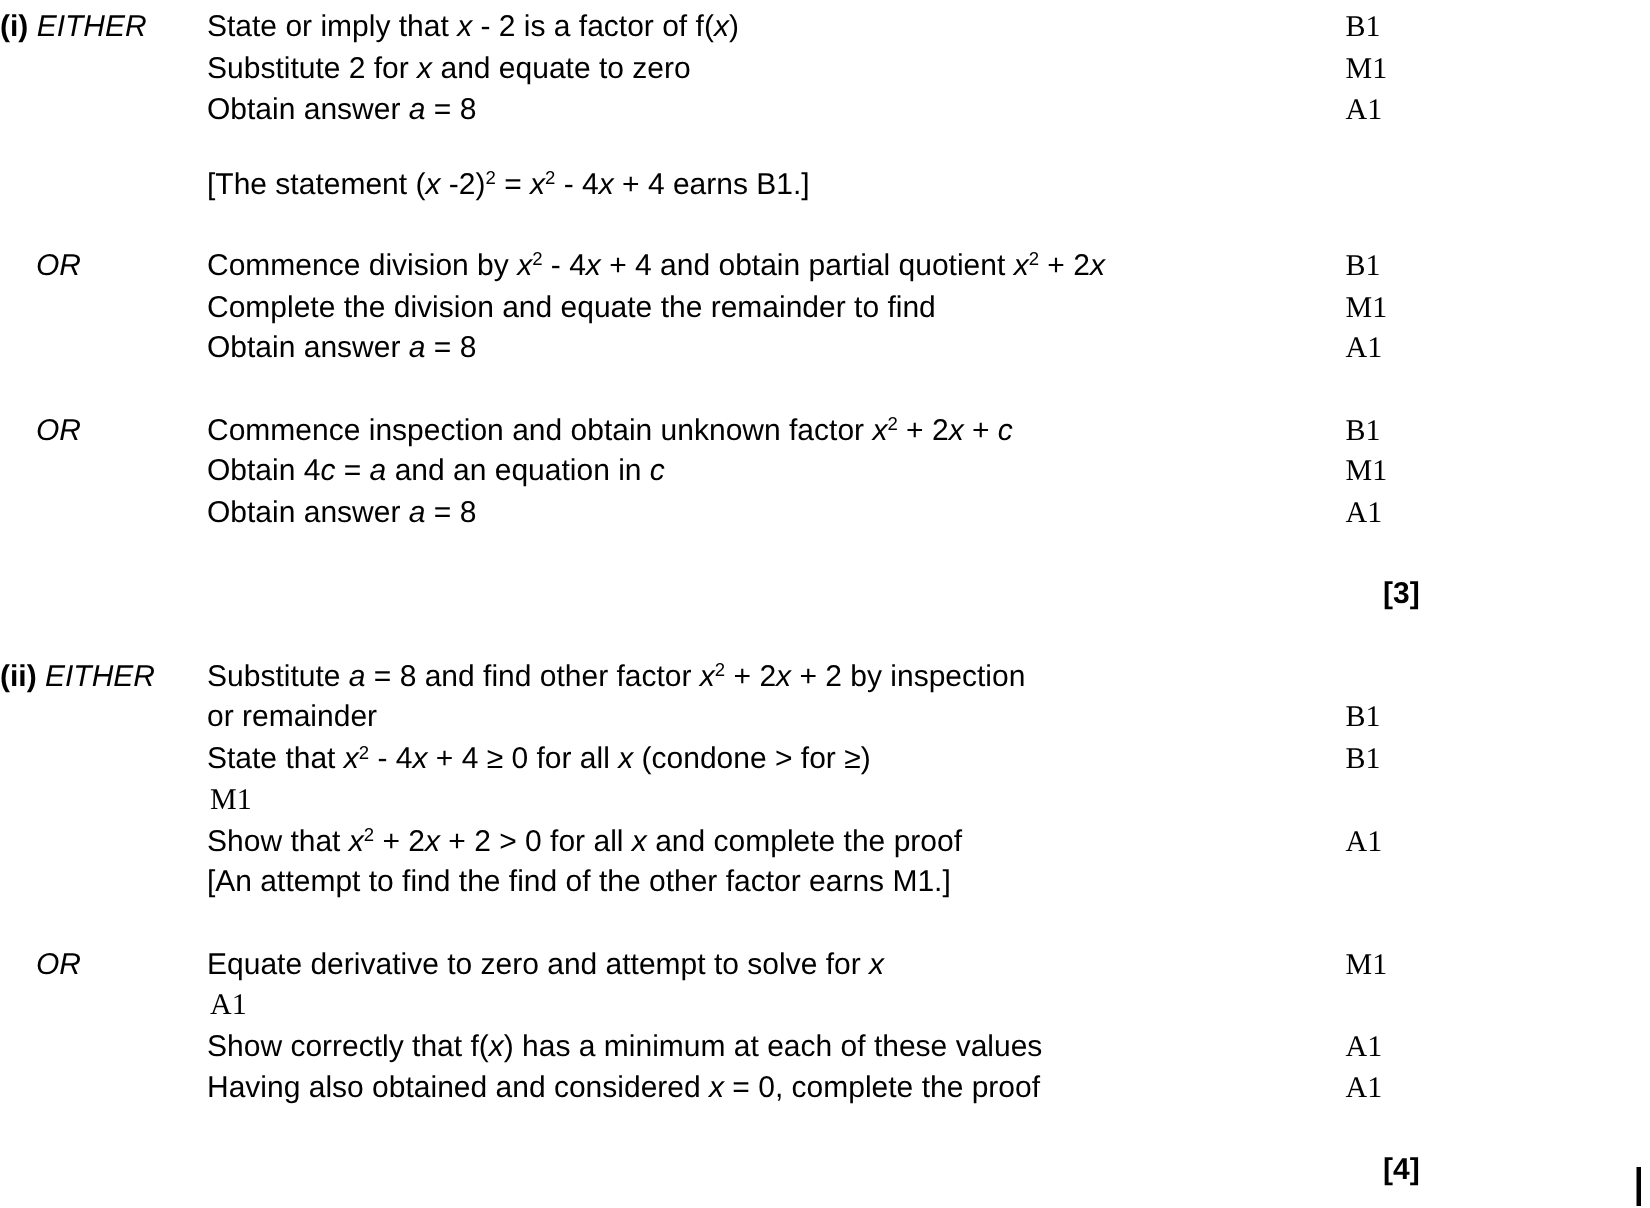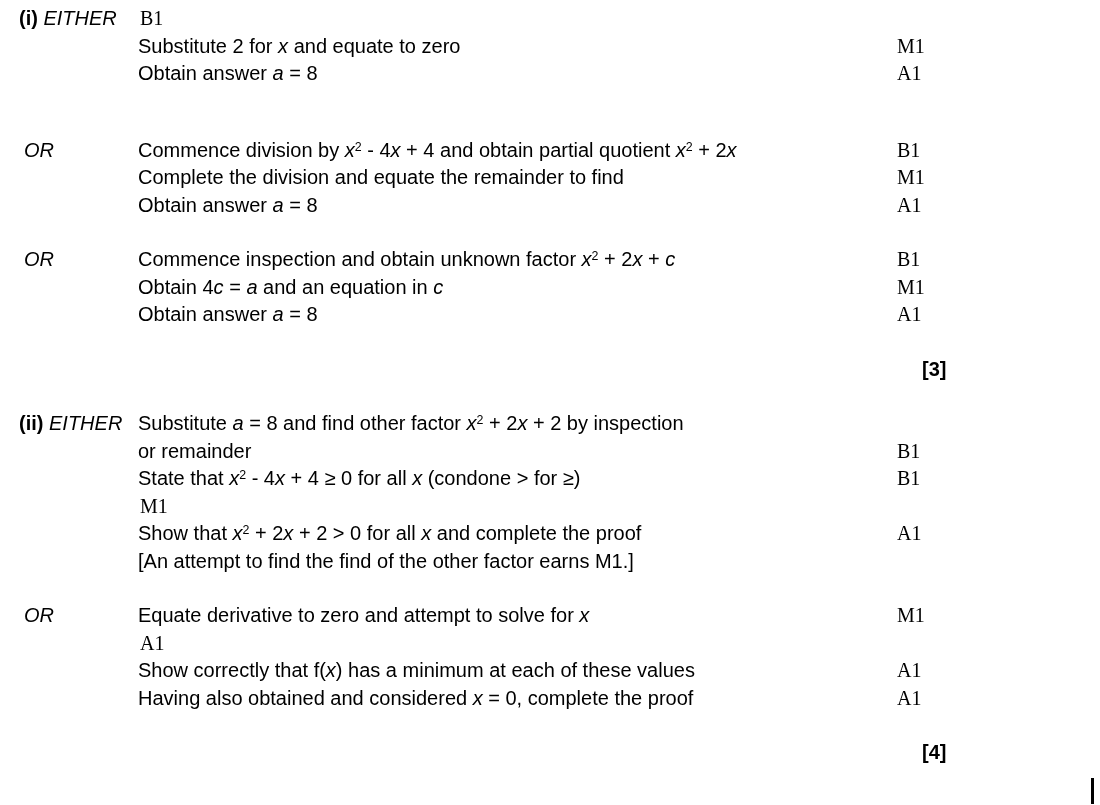--- a/index.html
+++ b/index.html
@@ -11,54 +11,56 @@
     font-size:20px;
     overflow:hidden;
     position:relative;
     padding-top:5px;
   }
   .page { width:100%; height:100%; }
   .block { margin-top:27px; }
   .block.first { margin-top:0; }
   .row { display:flex; line-height:27.5px; }
   .row.gap { margin-top:22px; }
-  .lbl { width:138px; flex:none; padding-left:19px; }
+  .lbl { width:138px; flex:none; padding-left:0; }
   .lbl .part { font-weight:bold; }
   .lbl .alt { font-style:italic; }
   .lbl.or-indent { padding-left:24px; }
   .txt { width:757px; flex:none; }
   .mark { flex:1; padding-left:2px;font-family:Liberation Serif, serif; }
   i { font-style:italic; }
   sup { font-size:0.62em; vertical-align:0.5em; line-height:0; }
   .total-row { margin-top:27px; line-height:27.5px; }
   .total { font-weight:bold; margin-left:922px; display:inline-block; }
   .caret { position:absolute; right:6px; bottom:1px; width:3px; height:26px; background:#000; }
 </style>
 </head>
 <body>
 
 <main class="page">
   <div>
       <div class="block first">
         <div class="row">
           <div class="lbl"><span class="part">(i)</span> <span class="alt">EITHER</span></div>
+          <div class="txt">State or imply that <i>x</i> - 2 is a factor of f(<i>x</i>)</div>
           <div class="mark">B1</div>
         </div>
         <div class="row">
           <div class="lbl"></div>
           <div class="txt">Substitute 2 for <i>x</i> and equate to zero</div>
           <div class="mark">M1</div>
         </div>
         <div class="row">
           <div class="lbl"></div>
           <div class="txt">Obtain answer <i>a</i> = 8</div>
           <div class="mark">A1</div>
         </div>
         <div class="row gap">
           <div class="lbl"></div>
+          <div class="txt">[The statement (<i>x</i> -2)<sup>2</sup> = <i>x</i><sup>2</sup> - 4<i>x</i> + 4 earns B1.]</div>
           <div class="mark"></div>
         </div>
       </div>
       <div class="block">
         <div class="row">
           <div class="lbl or-indent"><span class="alt">OR</span></div>
           <div class="txt">Commence division by <i>x</i><sup>2</sup> - 4<i>x</i> + 4 and obtain partial quotient <i>x</i><sup>2</sup> + 2<i>x</i></div>
           <div class="mark">B1</div>
         </div>
         <div class="row">

